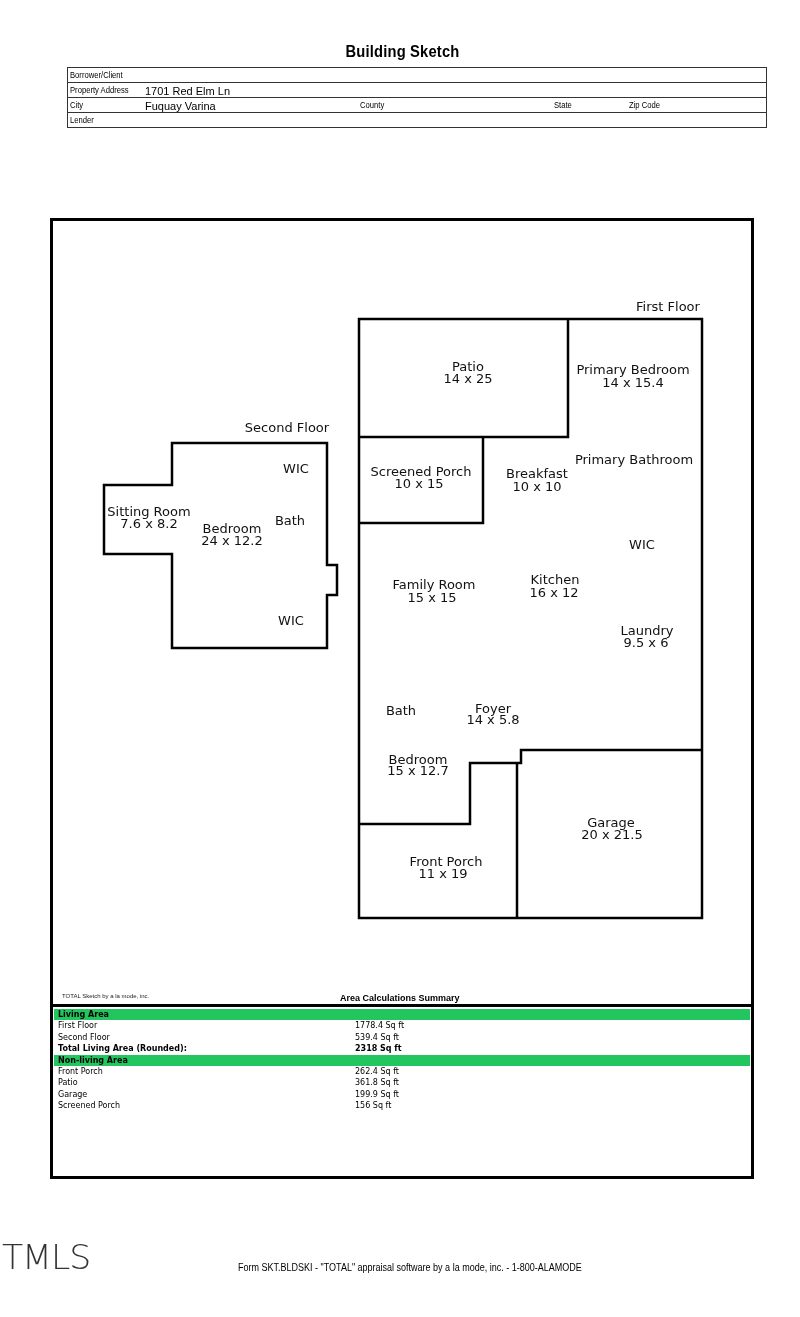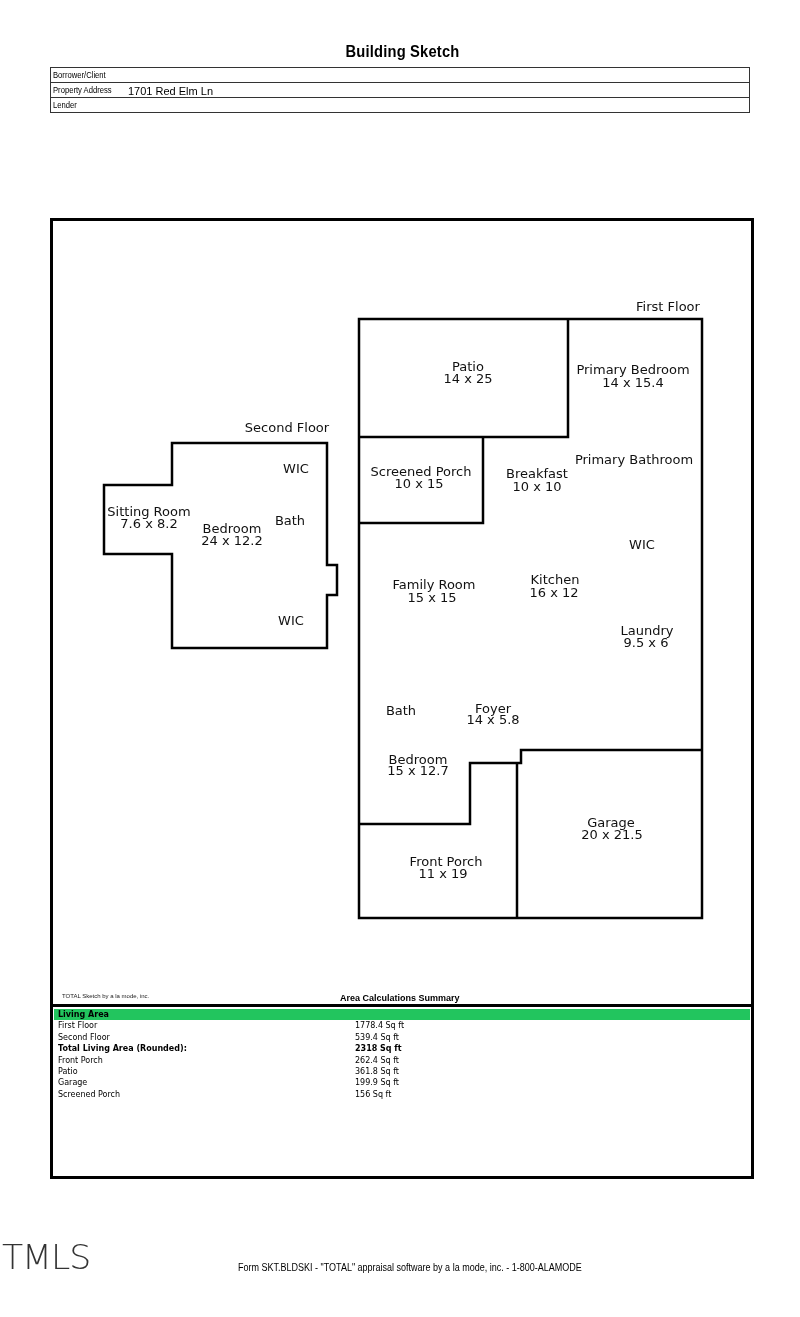--- a/index.html
+++ b/index.html
@@ -1,20 +1,20 @@
 <!DOCTYPE html>
 <html><head>
 <meta charset="utf-8">
 <style>
   html, body { margin:0; padding:0; background:#fff; }
   body { width:800px; height:1317px; position:relative; overflow:hidden;
          font-family:"Liberation Sans", sans-serif; color:#000; }
   .title { position:absolute; left:0; width:805px; top:43px; text-align:center;
            font-weight:bold; font-size:16px; transform:scaleX(0.92); letter-spacing:0.2px; }
-  .info { position:absolute; left:50px; top:67px; width:698px; border:1px solid #333; }
+  .info { position:absolute; left:67px; top:67px; width:698px; border:1px solid #333; }
   .info .row { height:14px; border-top:1px solid #333; position:relative; font-size:9px; }
   .info .row:first-child { border-top:none; }
   .info .lbl { position:absolute; left:2px; top:2px; font-size:9px; transform:scaleX(0.85); transform-origin:left; }
   .info .val { position:absolute; top:2px; font-size:11px; }
   .frame { position:absolute; left:50px; top:218px; width:698px; height:955px; border:3px solid #000; }
   svg.plan { position:absolute; left:0; top:0; }
   .plan text { font-family:"DejaVu Sans", sans-serif; font-size:13px; fill:#111; }
   .credit { position:absolute; left:62px; top:993px; font-size:6px; color:#222; }
   .summary-title { position:absolute; left:340px; top:993px; font-size:9px; font-weight:bold; }
   .summary-rule { position:absolute; left:53px; top:1004px; width:698px; height:3px; background:#000; }
@@ -33,20 +33,27 @@
 
 <div class="title">Building Sketch</div>
 
 <div class="info">
   <div class="row">
     <span class="lbl">Borrower/Client</span>
   </div>
   <div class="row">
     <span class="lbl">Property Address</span>
     <span class="val" style="left:77px">1701 Red Elm Ln</span>
+  </div>
+  <div class="row">
+    <span class="lbl">City</span>
+    <span class="val" style="left:77px">Fuquay Varina</span>
+    <span class="lbl" style="left:292px">County</span>
+    <span class="lbl" style="left:486px">State</span>
+    <span class="lbl" style="left:561px">Zip Code</span>
   </div>
   <div class="row">
     <span class="lbl">Lender</span>
   </div>
 </div>
 
 <div class="frame"></div>
 
 <svg class="plan" width="800" height="1000">
   <g fill="none" stroke="#000" stroke-width="2.5">
@@ -114,20 +121,23 @@
       <span class="v">1778.4 Sq ft</span>
     </div>
   <div class="srow">
       <span class="k">Second Floor</span>
       <span class="v">539.4 Sq ft</span>
     </div>
   <div class="srow bold">
       <span class="k">Total Living Area (Rounded):</span>
       <span class="v">2318 Sq ft</span>
     </div>
+  <div class="srow head">
+      <span class="k">Non-living Area</span>
+    </div>
   <div class="srow">
       <span class="k">Front Porch</span>
       <span class="v">262.4 Sq ft</span>
     </div>
   <div class="srow">
       <span class="k">Patio</span>
       <span class="v">361.8 Sq ft</span>
     </div>
   <div class="srow">
       <span class="k">Garage</span>

